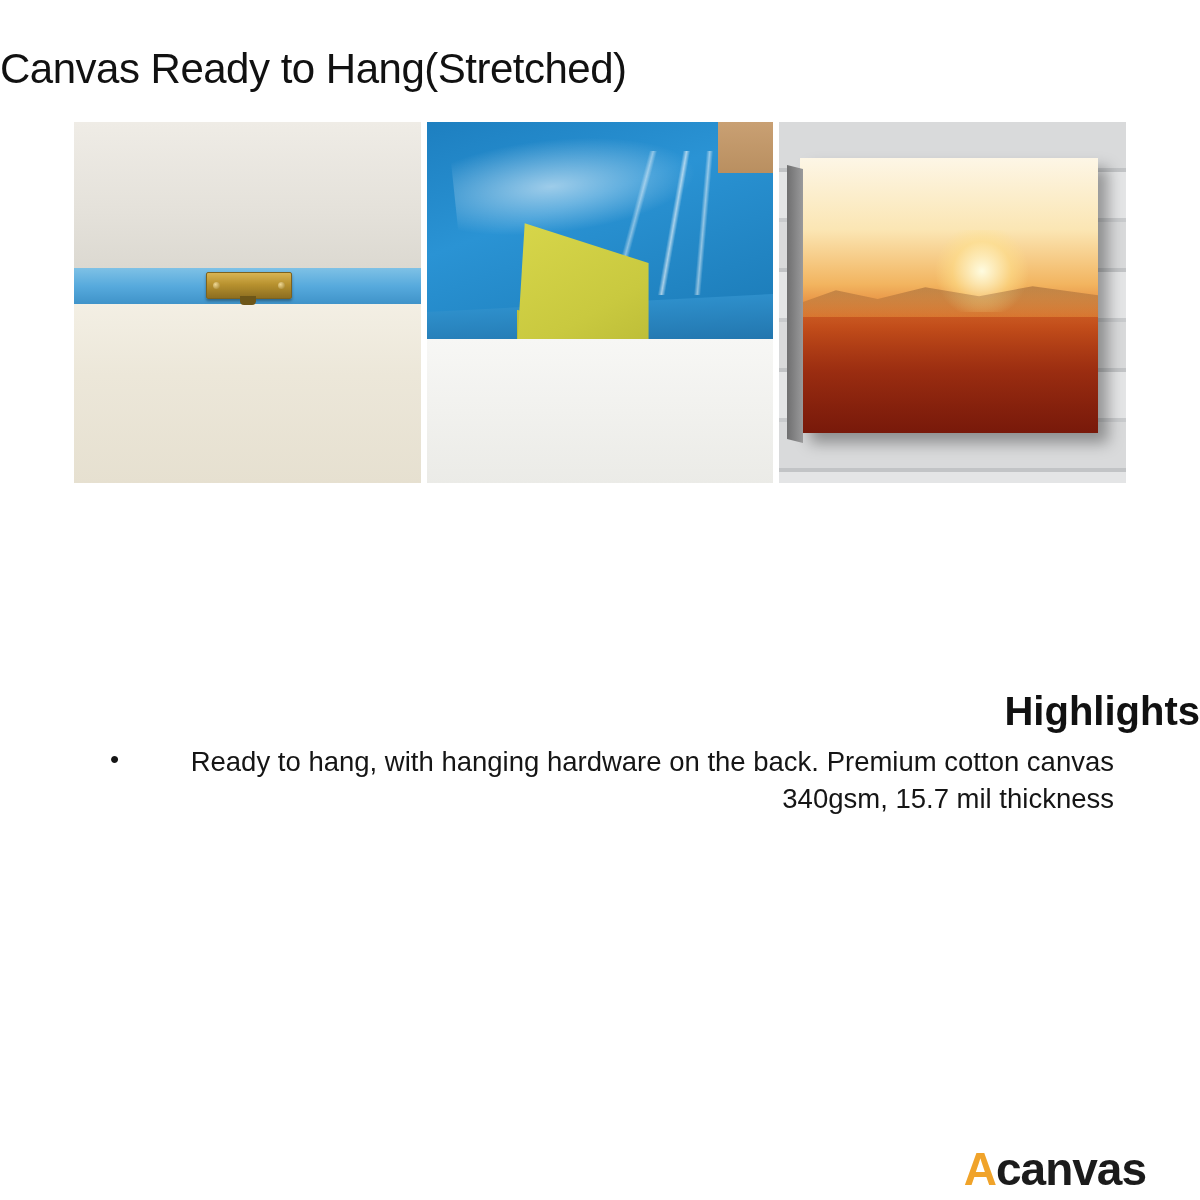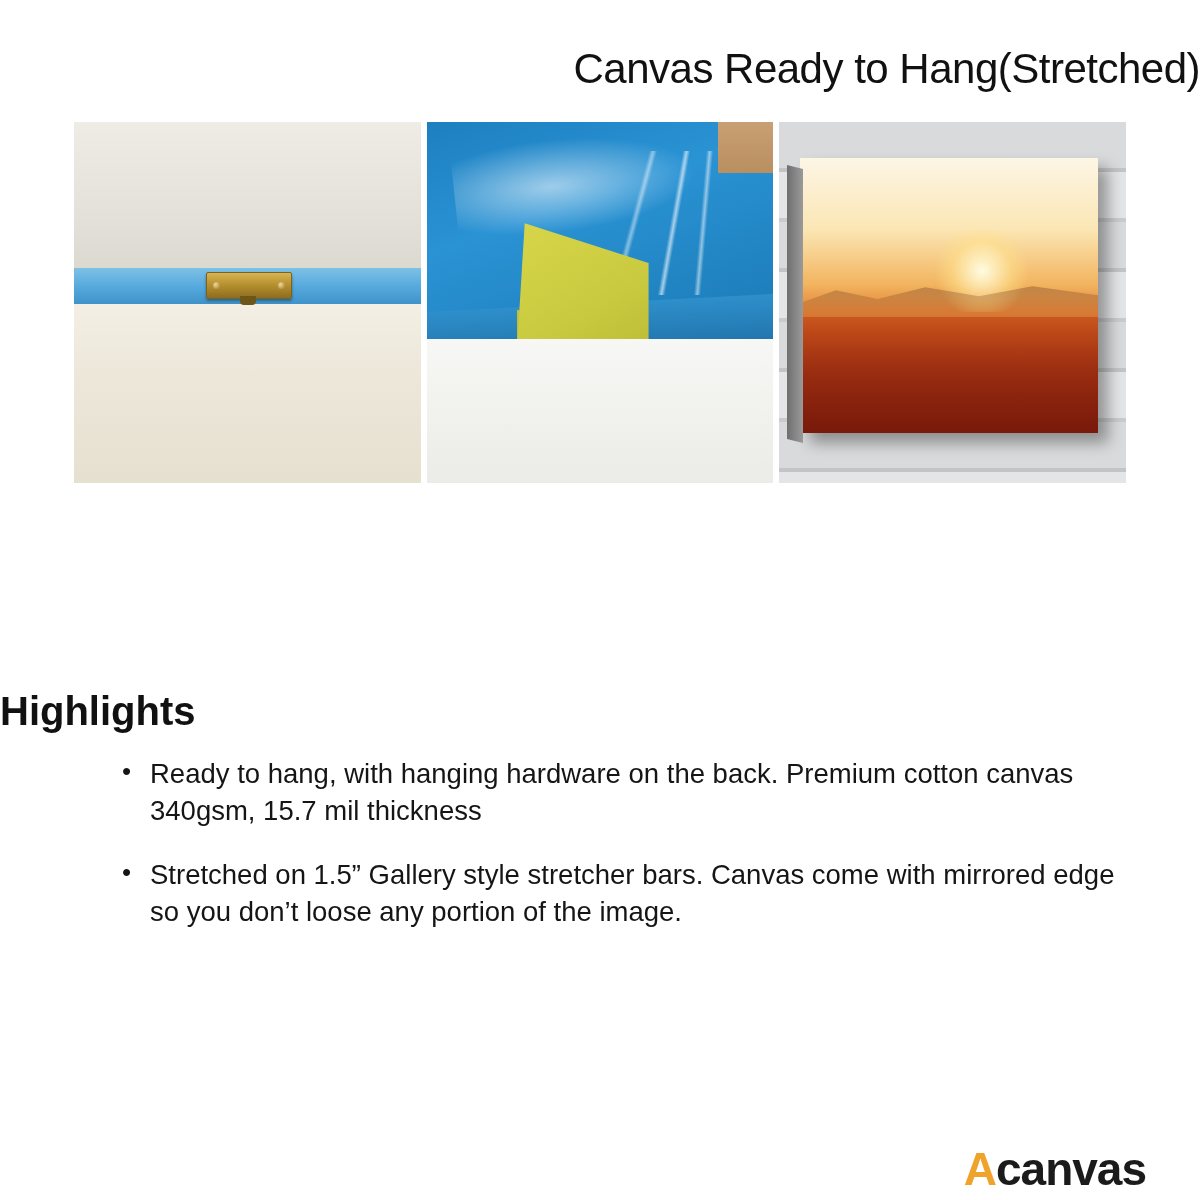--- a/index.html
+++ b/index.html
@@ -15,21 +15,21 @@
   }
   .page {
     position: relative;
     width: 1200px;
     height: 1200px;
     background: #ffffff;
   }
 
   
   .title {
-    text-align: right;
+    text-align: left;
     font-size: 42px;
     font-weight: 400;
     letter-spacing: -0.5px;
     padding-top: 18px;
     line-height: 1.1;
     color: #111;
   }
 
   
   .strip {
@@ -168,34 +168,35 @@
     line-height: 1.32;
     color: #151515;
   }
 
   
   .highlights {
     position: absolute;
     top: 628px;
     left: 0;
     width: 100%;
-    text-align: left;
+    text-align: right;
     font-size: 40px;
     color: #111;
   }
 
   
   .bullets {
     position: absolute;
     top: 716px;
     left: 104px;
     width: 1010px;
     list-style: none;
-    margin: 12px;
+    margin: 0;
     padding: 0;
+    text-align: right;
   }
   .bullets li {
     position: relative;
     padding-left: 34px;
     margin-bottom: 28px;
     font-size: 27.5px;
     line-height: 1.33;
     color: #151515;
   }
   .bullets li:before {
@@ -256,20 +257,19 @@
       <div class="edge"></div>
     </div>
 
   </div>
 
 
   <h2 class="highlights">Highlights</h2>
 
   <ul class="bullets">
     <li>Ready to hang,  with hanging hardware on the back.  Premium cotton canvas 340gsm, 15.7 mil thickness</li>
-    <li>Stretched on 1.5” Gallery style stretcher bars. Canvas come with mirrored edge so you don’t loose any portion of the image.</li>
   </ul>
 
   <div class="logo">
     <span class="accent">A</span><span>canvas</span>
   </div>
 
 </div>
 
 </body></html>

